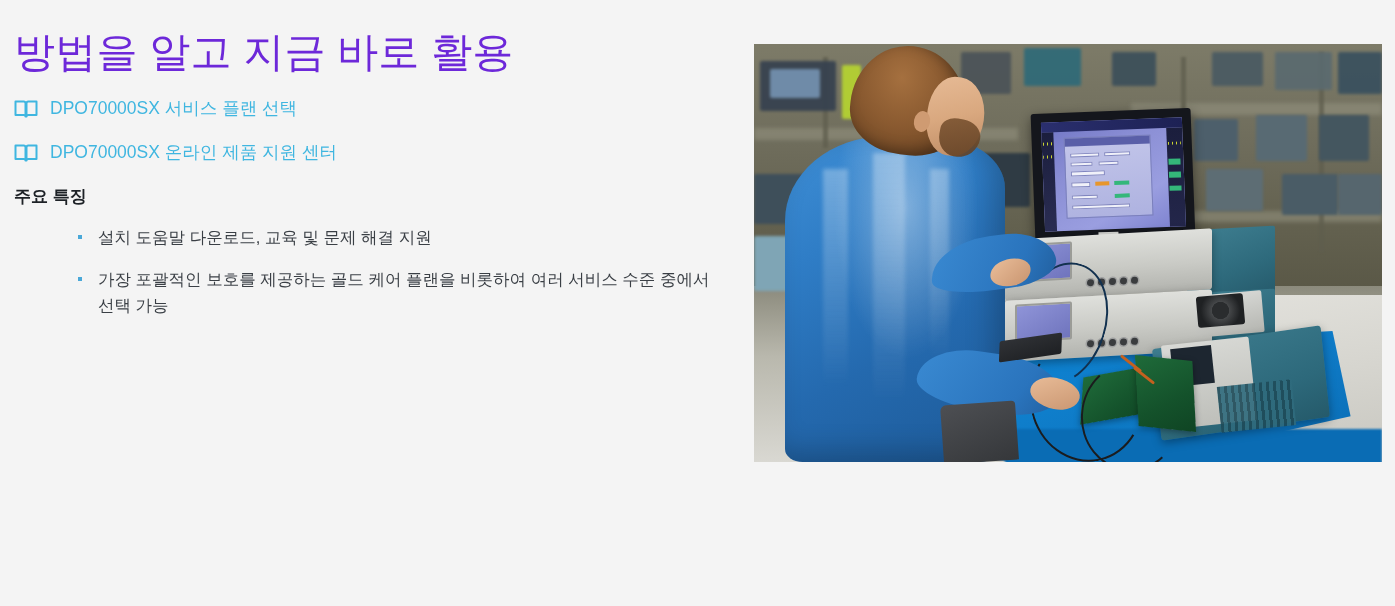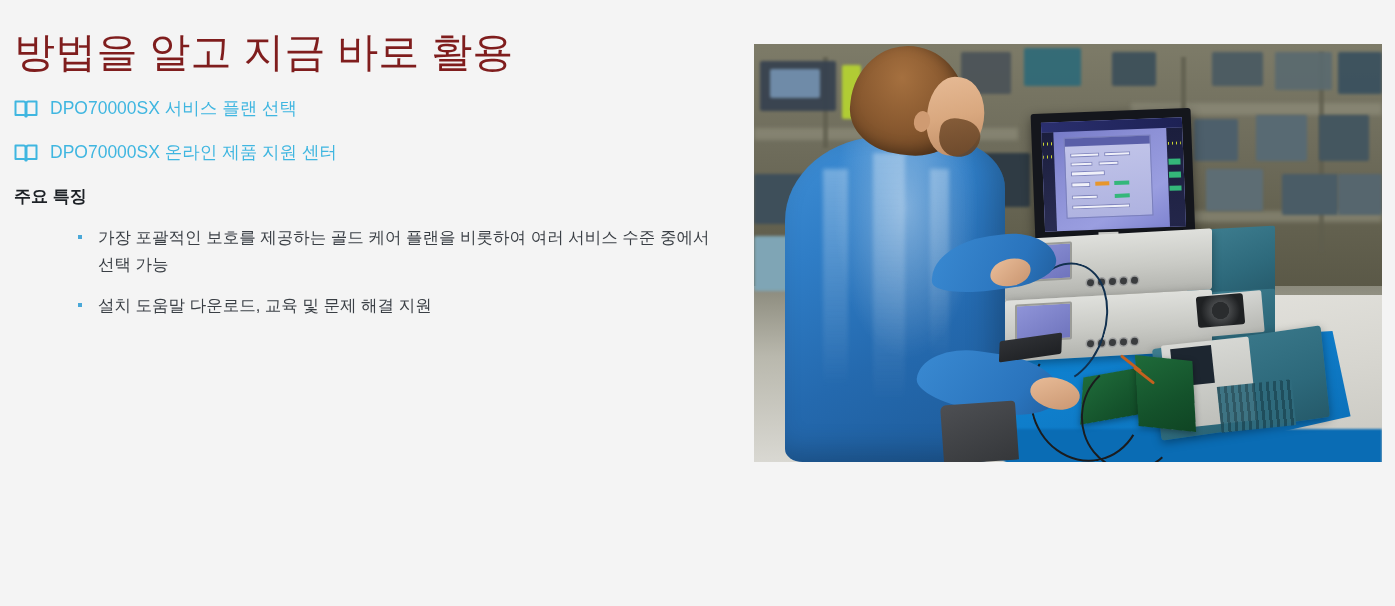--- a/index.html
+++ b/index.html
@@ -27,21 +27,21 @@
   .text-col {
     position: absolute;
     left: 0px;
     top: 0px;
     width: 730px;
     height: 606px;
     padding: 28px 10px 0 14px;
   }
 
   .headline {
-    color: #7f1d1d;
+    color: #6d28d9;
     font-size: 41px;
     font-weight: 400;
     line-height: 1.18;
     letter-spacing: 0.2px;
     margin: 0 0 22px 0;
     white-space: nowrap;
   }
 
   .body-copy {
     color: #3a3f45;
@@ -550,22 +550,22 @@
           </svg>
         </span>
         <span class="link-text">DPO70000SX 온라인 제품 지원 센터</span>
       </li>
 
     </ul>
 
     <h2 class="subhead">주요 특징</h2>
 
     <ul class="feature-list">
+      <li class="feature-item">설치 도움말 다운로드, 교육 및 문제 해결 지원</li>
       <li class="feature-item">가장 포괄적인 보호를 제공하는 골드 케어 플랜을 비롯하여 여러 서비스 수준 중에서 선택 가능</li>
-      <li class="feature-item">설치 도움말 다운로드, 교육 및 문제 해결 지원</li>
     </ul>
 
   </div>
 
   <div class="photo-frame">
     <div class="photo">
 
       <div class="bg-wall"></div>
       <div class="bg-floor"></div>
 

